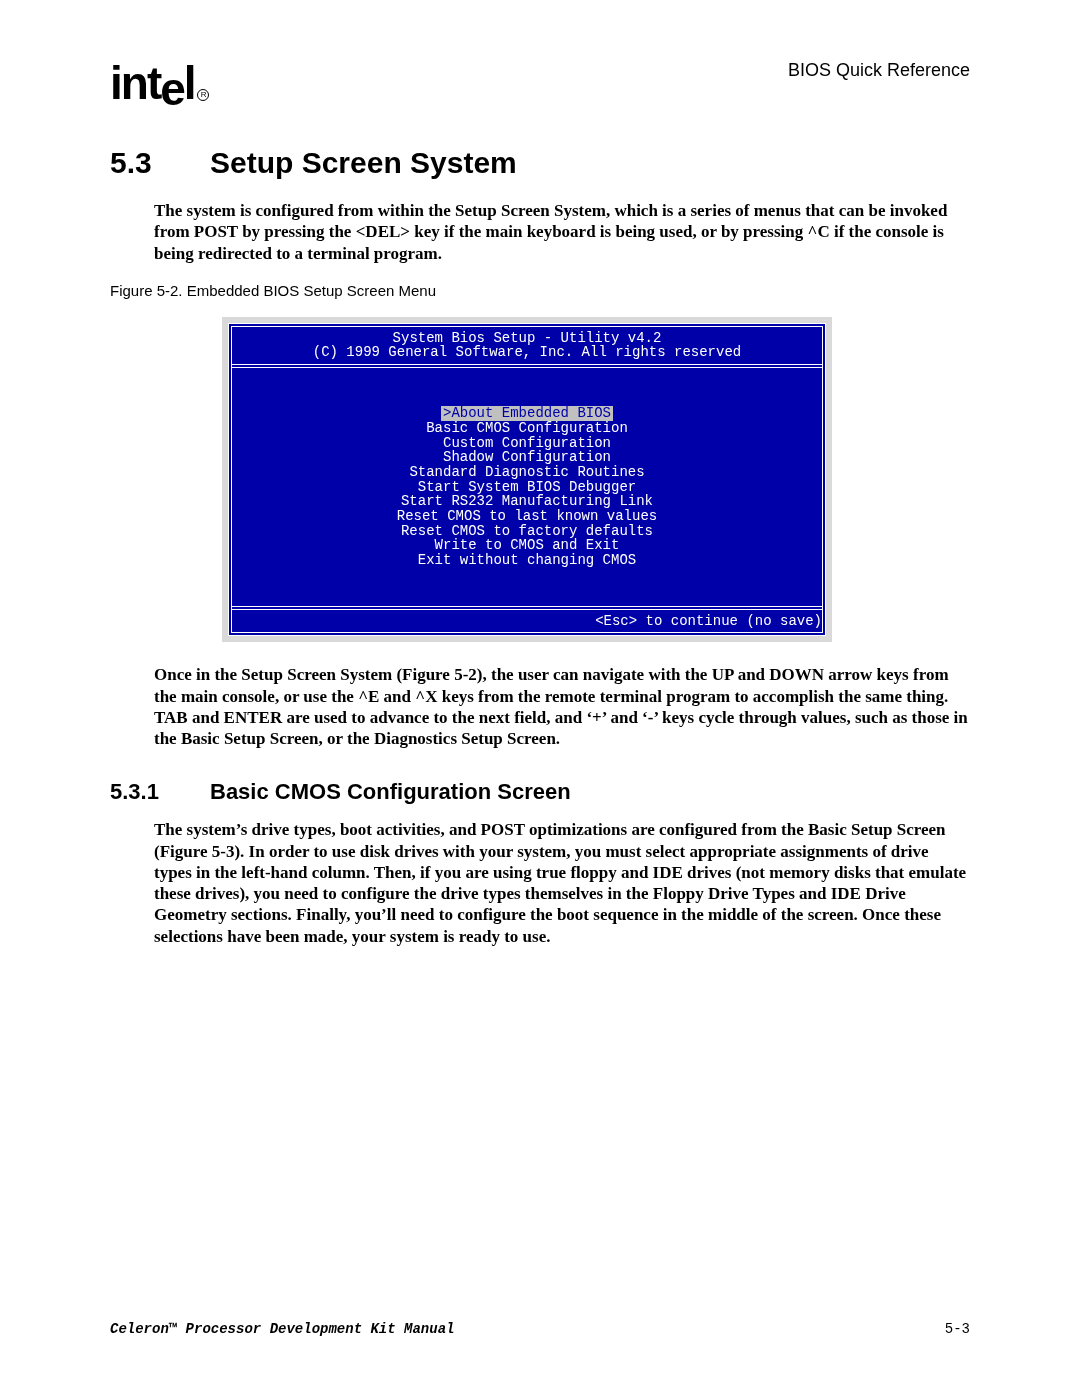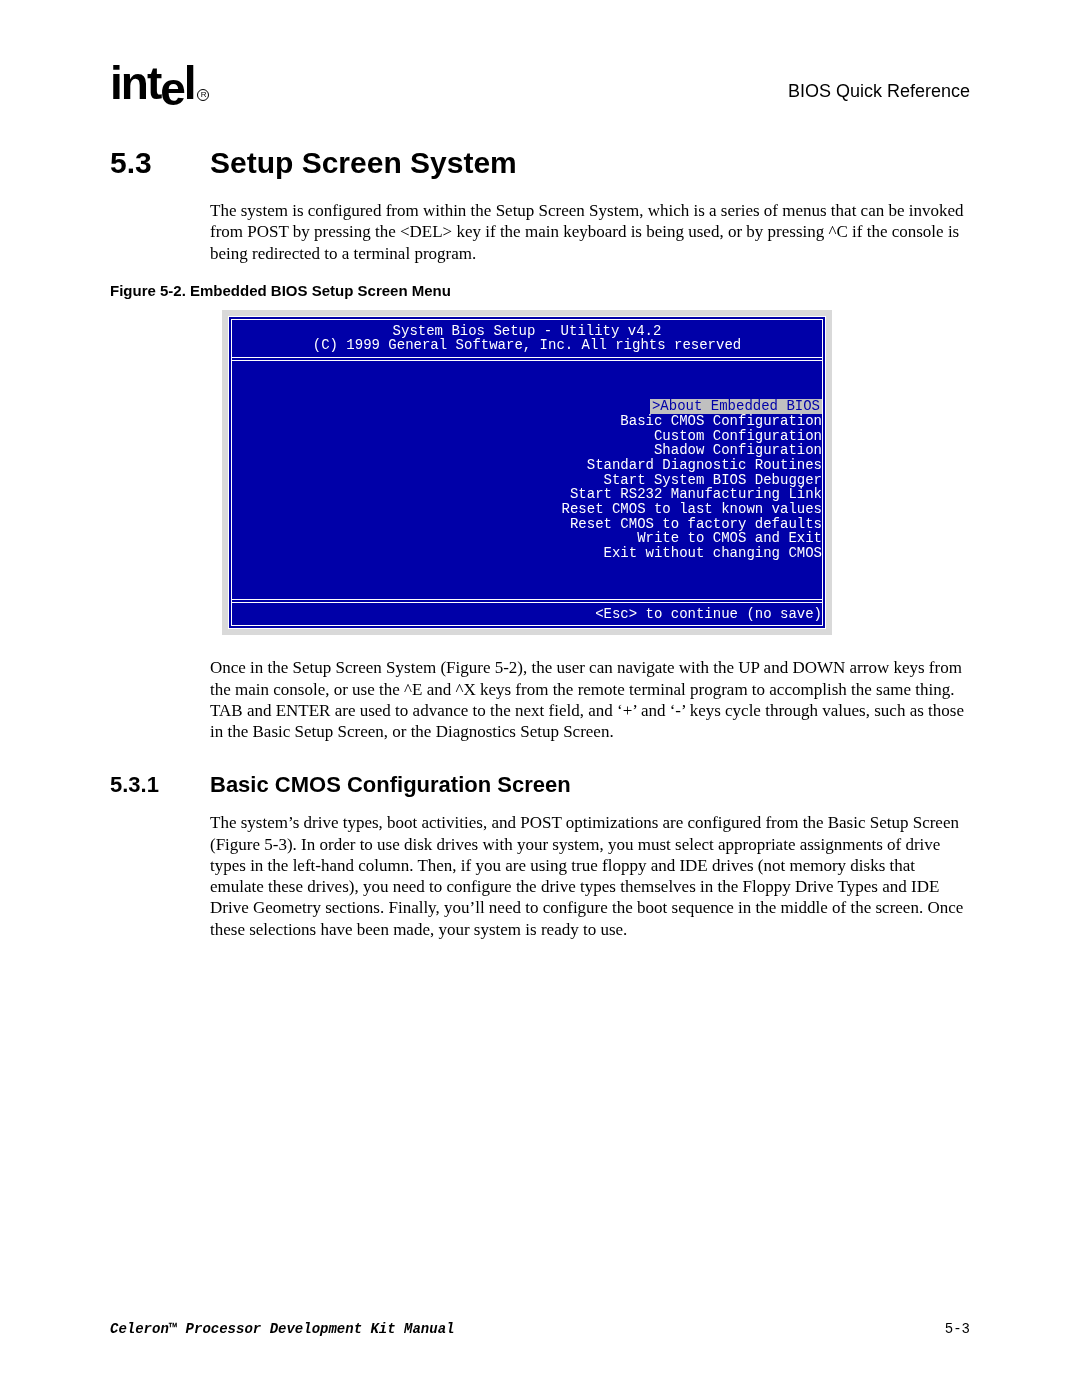--- a/index.html
+++ b/index.html
@@ -13,21 +13,21 @@
   .page {
     box-sizing: border-box;
     width: 1080px;
     min-height: 1397px;
     padding: 60px 110px 60px 110px;
     position: relative;
   }
   .header {
     display: flex;
     justify-content: space-between;
-    align-items: flex-end;
+    align-items: flex-start;
     margin-bottom: 40px;
   }
   .intel-logo {
     font-family: "Helvetica Neue", Helvetica, Arial, sans-serif;
     font-weight: 700;
     font-size: 46px;
     letter-spacing: -2px;
     line-height: 1;
     position: relative;
   }
@@ -64,32 +64,33 @@
     font-size: 30px;
     margin: 10px 0 20px 0;
   }
   h2.subsection {
     font-family: "Helvetica Neue", Helvetica, Arial, sans-serif;
     font-weight: 700;
     font-size: 22px;
     margin: 30px 0 14px 0;
   }
   .body-block {
-    margin-left: 100px;
+    margin-left: 44px;
+    font-weight: bold;
   }
   .body-block p {
     line-height: 1.25;
     margin: 6px 0;
     font-size: 17px;
   }
   .fig-caption {
     font-family: "Helvetica Neue", Helvetica, Arial, sans-serif;
-    font-weight: 700;
+    font-weight: 400;
     font-size: 15px;
-    margin: 18px 0 11px 0;
+    margin: 18px 0 18px 0;
   }
   .bios-frame {
     margin: 8px 0 22px 112px;
     width: 610px;
     padding: 6px;
     background: #d9d9d9;
     box-sizing: border-box;
   }
   .bios-screen {
     background: #0000a8;
@@ -101,21 +102,21 @@
     box-sizing: border-box;
     border: 4px double #ffffff;
     padding: 0;
   }
   .bios-top {
     text-align: center;
     padding: 4px 0;
     border-bottom: 4px double #ffffff;
   }
   .bios-menu {
-    text-align: right;
+    text-align: center;
     padding: 38px 0 38px 0;
   }
   .bios-menu .item {
     display: block;
     white-space: nowrap;
   }
   .bios-menu .selected {
     background: #c0c0c0;
     color: #0000a8;
     display: inline-block;

